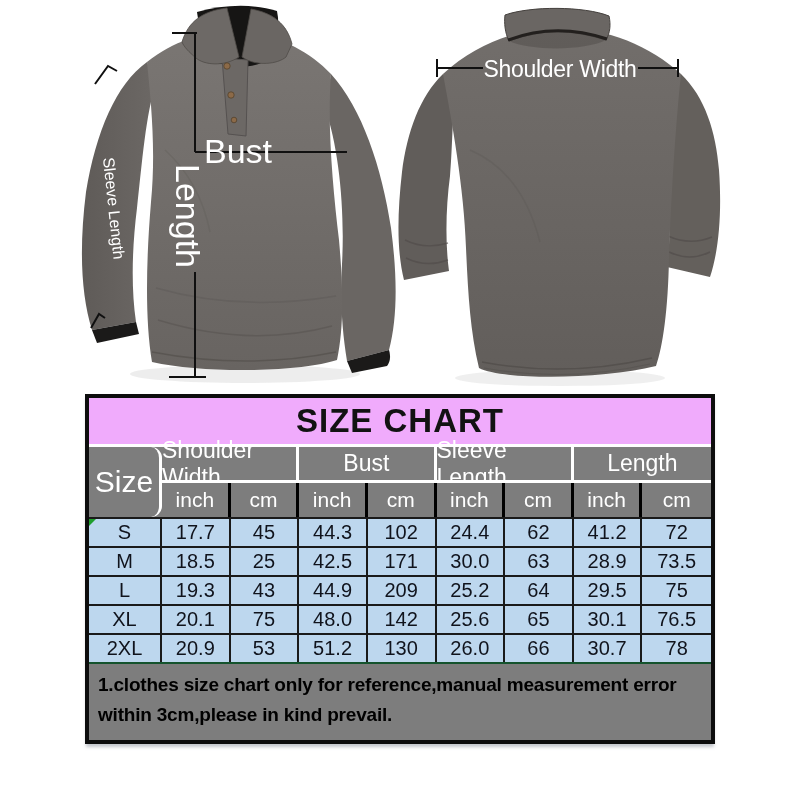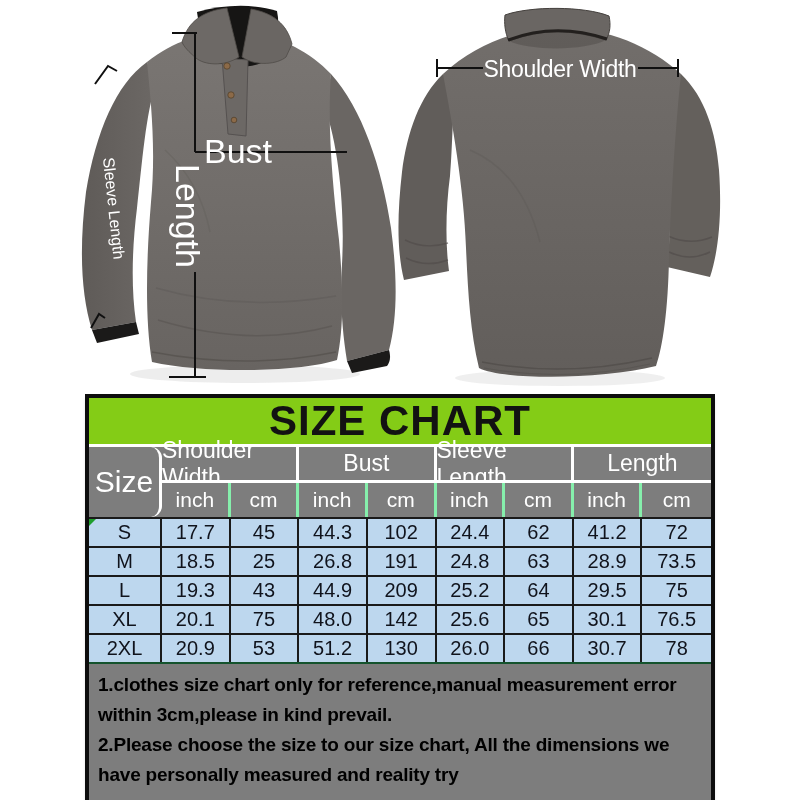--- a/index.html
+++ b/index.html
@@ -5,30 +5,30 @@
   html,body{margin:0;padding:0;background:#ffffff;}
   #stage{position:relative;width:800px;height:800px;background:#ffffff;overflow:hidden;
          font-family:"Liberation Sans", sans-serif;}
   #shirts{position:absolute;left:0;top:0;width:800px;height:395px;}
 
   
   #size-table{position:absolute;left:85px;top:394px;width:630px;box-sizing:border-box;
               border:4px solid #0d0d0d;background:#7d7d7d;
               box-shadow:0 4px 3px -1px rgba(150,155,165,.55);}
   #table-title{height:46px;display:flex;align-items:center;justify-content:center;
-               background:#84cc16;color:#121212;font-size:42px;font-weight:700;
+               background:#f0abfc;color:#121212;font-size:33px;font-weight:700;
                letter-spacing:1px;border-bottom:3px solid #ffffff;}
   #grid{display:grid;grid-template-columns:73px repeat(8,1fr);background:#7d7d7d;}
   .hcell{background:#7d7d7d;color:#ffffff;display:flex;align-items:center;justify-content:center;
          box-sizing:border-box;}
   .size-head{grid-row:1/3;grid-column:1;font-size:30px;border-right:3px solid #ffffff;border-radius:11px;}
   .grp{height:36px;font-size:23px;grid-column:span 2;border-right:3px solid #ffffff;
        border-bottom:3px solid #ffffff;}
   .grp.last{border-right:none;}
-  .unit{height:34px;font-size:21px;border-right:3px solid #86efac;}
+  .unit{height:34px;font-size:21px;border-right:3px solid #000000;}
   .unit.last{border-right:none;}
   .dcell{background:#bdd7ee;color:#10131c;height:29px;font-size:20px;
          display:flex;align-items:center;justify-content:center;box-sizing:border-box;
          border-top:2px solid #1a1a1a;border-right:2px solid #1a1a1a;position:relative;}
   .dcell.lastcol{border-right:none;}
   .dcell.corner::before{content:'';position:absolute;left:0;top:0;width:0;height:0;
          border-top:7px solid #1f9e2c;border-right:7px solid transparent;}
   #notes{border-top:2px solid #14532d;background:#7d7d7d;color:#000000;
          padding:6px 9px 10px 9px;}
   #notes p{margin:0;font-size:19px;line-height:30px;letter-spacing:-0.2px;font-weight:600;}
@@ -144,23 +144,23 @@
         <div class="dcell">45</div>
         <div class="dcell">44.3</div>
         <div class="dcell">102</div>
         <div class="dcell">24.4</div>
         <div class="dcell">62</div>
         <div class="dcell">41.2</div>
         <div class="dcell lastcol">72</div>
         <div class="dcell">M</div>
         <div class="dcell">18.5</div>
         <div class="dcell">25</div>
-        <div class="dcell">26.8</div>
-        <div class="dcell">191</div>
-        <div class="dcell">24.8</div>
+        <div class="dcell">42.5</div>
+        <div class="dcell">171</div>
+        <div class="dcell">30.0</div>
         <div class="dcell">63</div>
         <div class="dcell">28.9</div>
         <div class="dcell lastcol">73.5</div>
         <div class="dcell">L</div>
         <div class="dcell">19.3</div>
         <div class="dcell">43</div>
         <div class="dcell">44.9</div>
         <div class="dcell">209</div>
         <div class="dcell">25.2</div>
         <div class="dcell">64</div>
@@ -181,16 +181,15 @@
         <div class="dcell">51.2</div>
         <div class="dcell">130</div>
         <div class="dcell">26.0</div>
         <div class="dcell">66</div>
         <div class="dcell">30.7</div>
         <div class="dcell lastcol">78</div>
       </div>
 
     <div id="notes">
       <p>1.clothes size chart only for reference,manual measurement error within 3cm,please in kind prevail.</p>
-      <p>2.Please choose the size to our size chart, All the dimensions we have personally measured and reality try</p>
     </div>
   </div>
 </div>
 
 </body></html>

